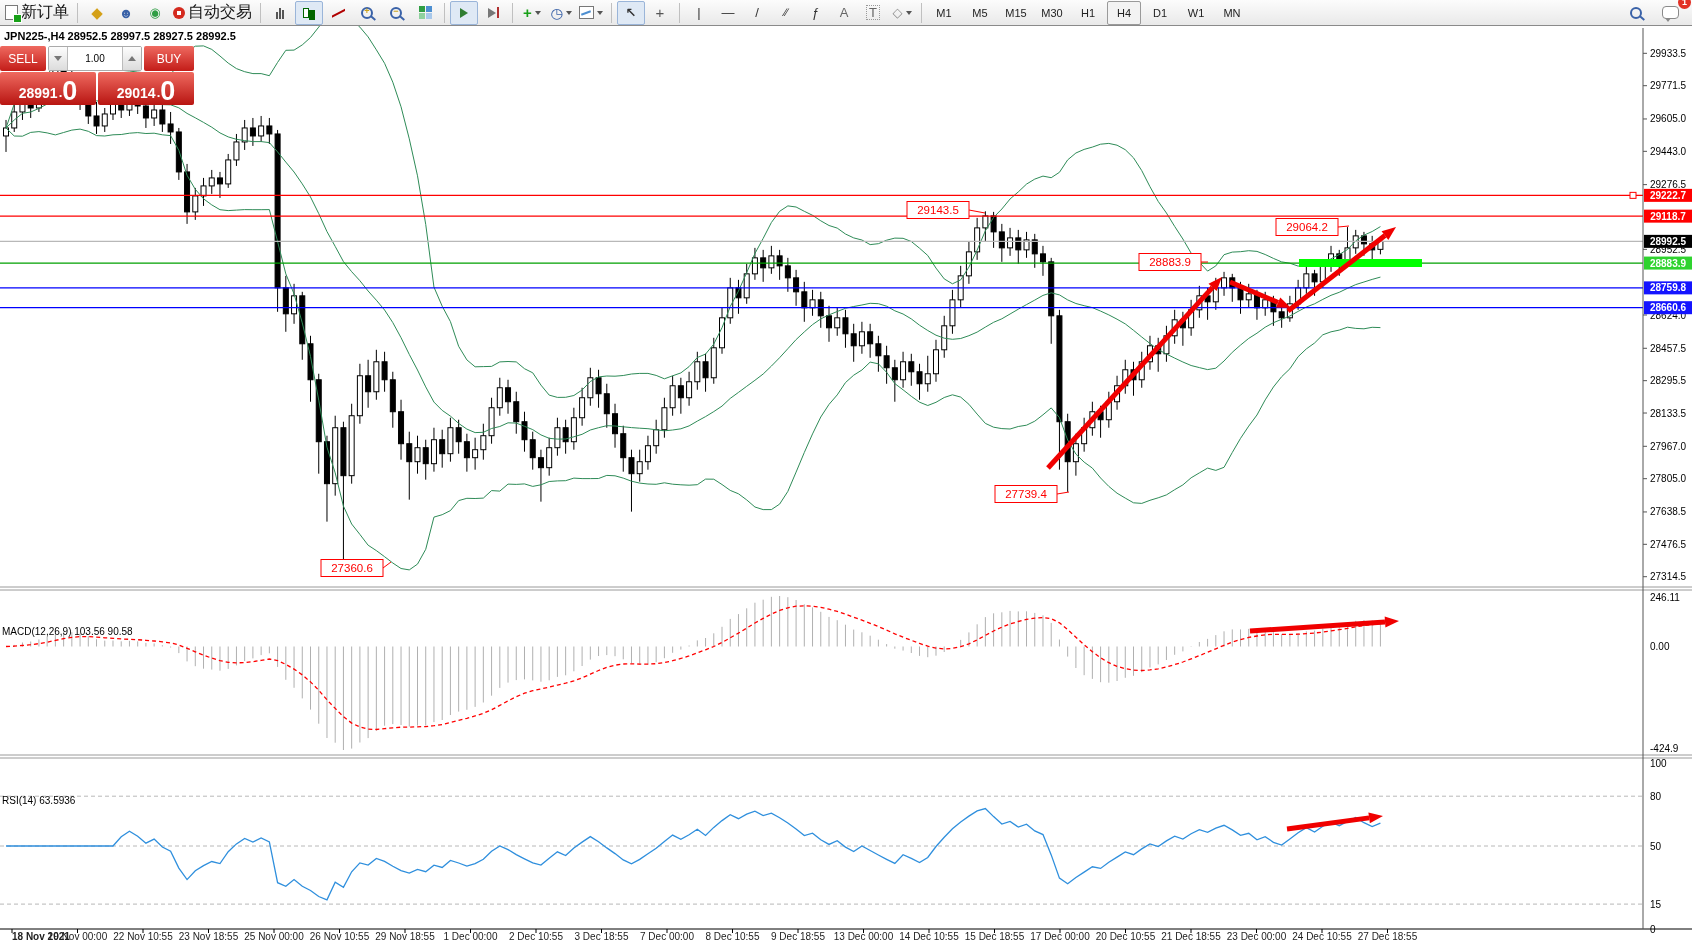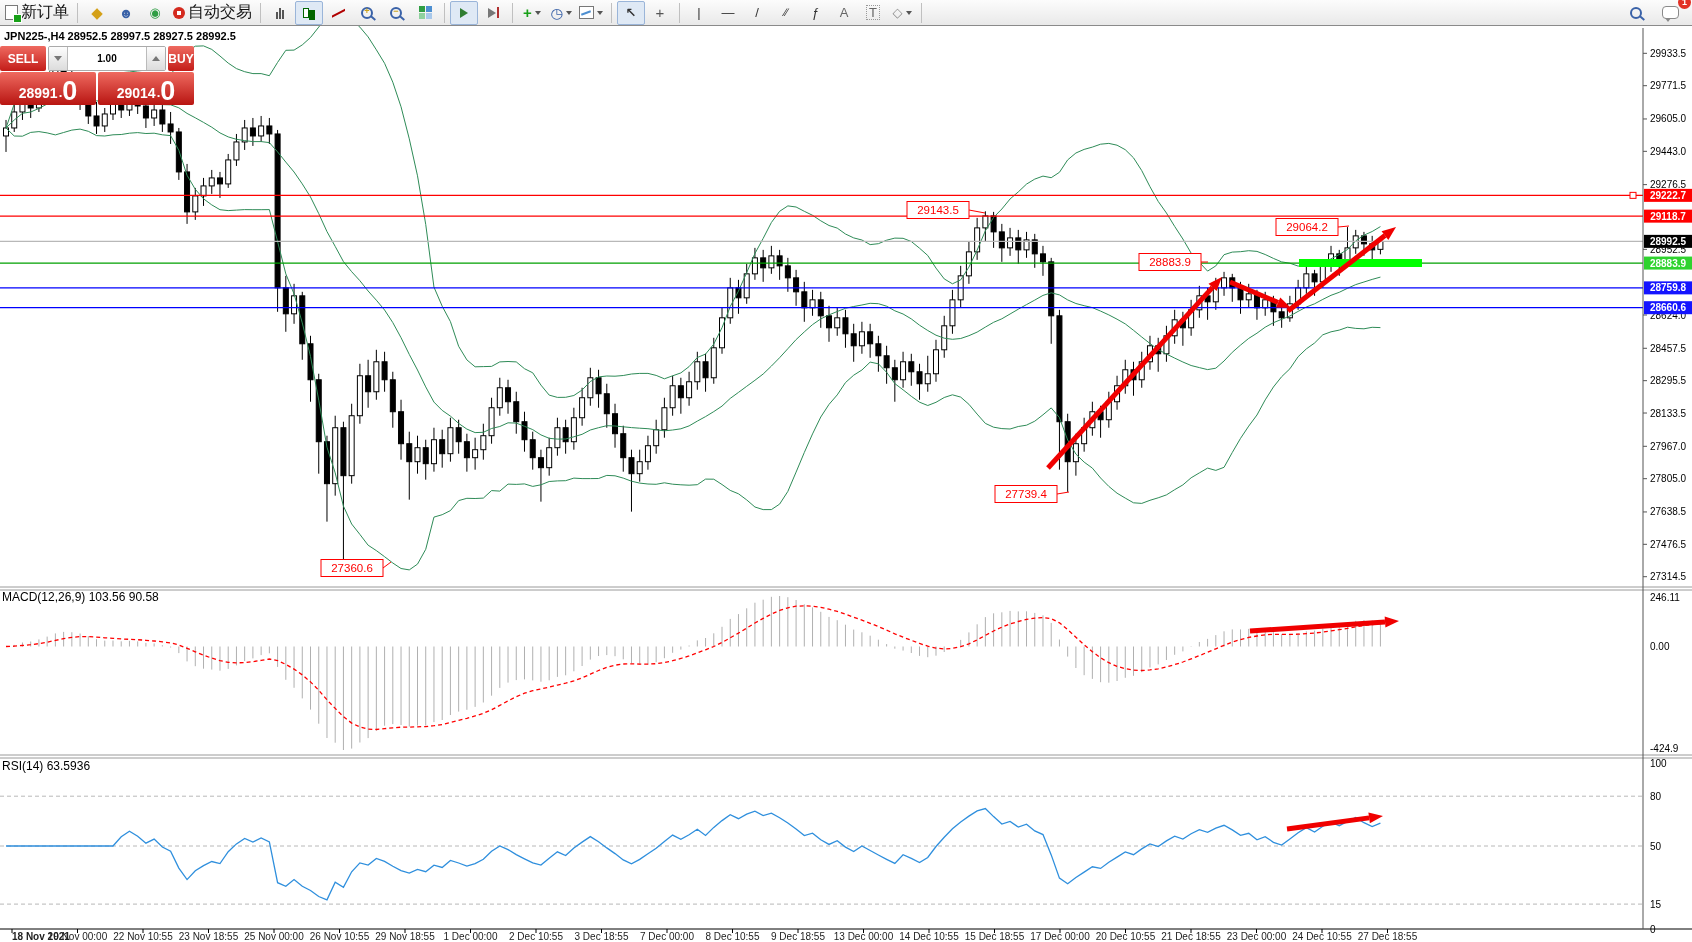--- a/index.html
+++ b/index.html
@@ -53,29 +53,29 @@
   .ic-chart-t{width:13px;height:11px;border:1px solid #777;position:relative;background:#fff;}
   .ic-chart-t::after{content:"";position:absolute;left:1px;top:5px;width:10px;height:2px;
     background:#4d8fd1;transform:rotate(-20deg);}
   .ic-bubble{width:15px;height:11px;border:1.5px solid #8a8a8a;border-radius:4px;position:relative;background:#fff;}
   .ic-bubble::after{content:"";position:absolute;left:2px;bottom:-4px;width:0;height:0;
     border-left:3px solid transparent;border-right:3px solid transparent;border-top:4px solid #8a8a8a;}
   .badge{position:absolute;top:-6px;right:-8px;background:#e23125;color:#fff;font-size:9px;
     font-weight:bold;border-radius:50%;width:13px;height:13px;line-height:13px;text-align:center;}
   
   .chart-title{position:absolute;left:4px;top:30px;font-size:11px;font-weight:bold;color:#000;z-index:20;}
-  .ind-label{position:absolute;left:2px;font-size:12px;color:#000;z-index:20;}
+  .ind-label{position:absolute;left:2px;font-size:10px;color:#000;z-index:20;margin-top:36px;}
   svg{position:absolute;left:0;top:0;z-index:5;}
   
   .oneclick{position:absolute;left:0;top:46px;width:194px;z-index:30;font-family:"Liberation Sans",sans-serif;}
-  .oc-row1{display:flex;height:25px;gap:2px;font-weight:bold;}
+  .oc-row1{display:flex;height:25px;gap:2px;}
   .oc-sell,.oc-buy{background:linear-gradient(#ef6a60,#c31c18);color:#fff;font-size:12px;
     display:flex;align-items:center;justify-content:center;border-radius:2px;}
   .oc-sell{width:46px;}
-  .oc-buy{width:26px;}
+  .oc-buy{width:50px;}
   .oc-spin{flex:1;display:flex;background:#fff;border:1px solid #aaa;border-radius:2px;overflow:hidden;}
   .oc-spin .sbtn{width:18px;background:linear-gradient(#fdfdfd,#dcdcdc);border-right:1px solid #bbb;
     display:flex;align-items:center;justify-content:center;}
   .oc-spin .sbtn:last-child{border-right:none;border-left:1px solid #bbb;}
   .tri-up{width:0;height:0;border-left:4px solid transparent;border-right:4px solid transparent;border-bottom:5px solid #777;}
   .tri-dn{width:0;height:0;border-left:4px solid transparent;border-right:4px solid transparent;border-top:5px solid #777;}
   .oc-vol{flex:1;display:flex;align-items:center;justify-content:center;font-size:10px;color:#000;}
   .oc-row2{display:flex;height:33px;gap:2px;margin-top:1px;}
   .oc-price{flex:1;background:linear-gradient(#ef6a60,#b81511);color:#fff;border-radius:2px;
     display:flex;align-items:flex-end;justify-content:center;padding-bottom:2px;}
@@ -192,20 +192,31 @@
       <span class="glyph" style="color:#666">A</span>
     </div>
     <div class="tb-btn">
       <span class="glyph" style="color:#666;border:1px dotted #999;padding:0 2px">T</span>
     </div>
     <div class="tb-btn">
       <span class="glyph" style="color:#888">◇</span>
       <span class="drop"></span>
     </div>
     <div class="tb-sep"></div>
+    <div id="tf-group" style="display:flex;gap:2px">
+        <div class="tb-btn tf">M1</div>
+        <div class="tb-btn tf">M5</div>
+        <div class="tb-btn tf">M15</div>
+        <div class="tb-btn tf">M30</div>
+        <div class="tb-btn tf">H1</div>
+        <div class="tb-btn tf pressed">H4</div>
+        <div class="tb-btn tf">D1</div>
+        <div class="tb-btn tf">W1</div>
+        <div class="tb-btn tf">MN</div>
+      </div>
     <div class="tb-right">
       <div class="tb-btn">
         <span class="mag"></span>
       </div>
       <div class="tb-btn">
         <span class="ic-bubble"></span>
         <span class="badge">1</span>
       </div>
     </div>
   </div>

